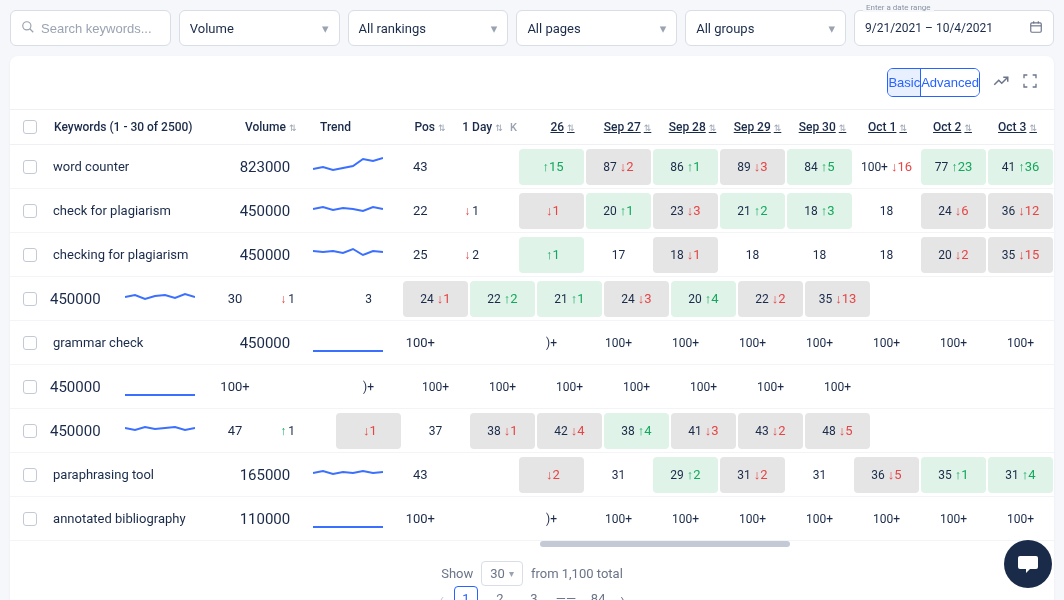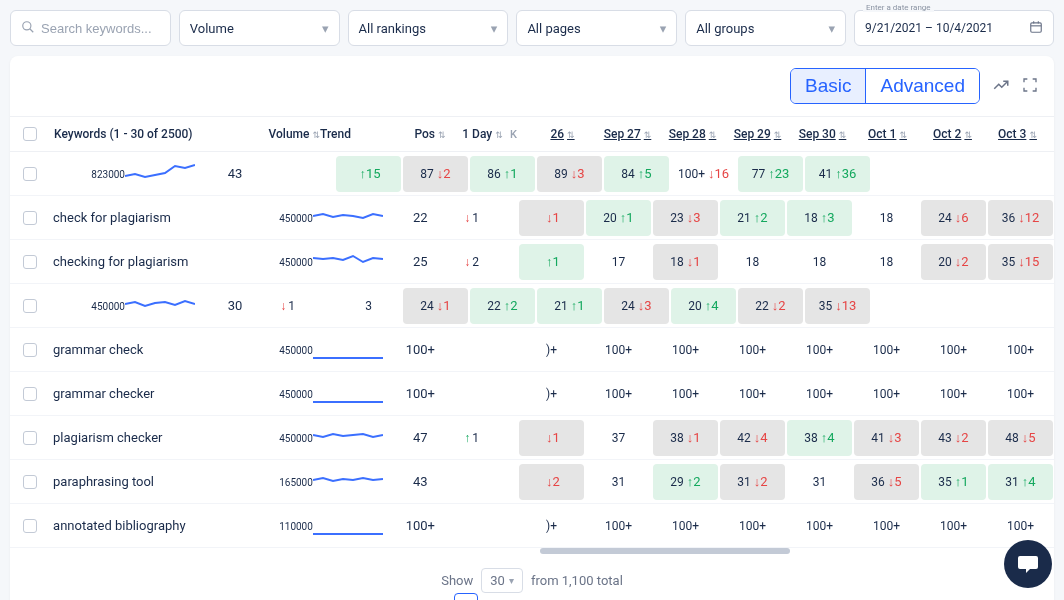--- a/index.html
+++ b/index.html
@@ -13,41 +13,41 @@
 .search-input::placeholder { color: #9aa3b2; }
 .filter-label { color: #1a2b4a; }
 .chevron { margin-left: auto; color: #9aa3b2; }
 .date-filter { background: #fff; border: 1px solid #d8dde6; border-radius: 6px; height: 36px; display: flex; align-items: center; padding: 0 10px; position: relative; width: 200px; }
 .date-label { position: absolute; top: -8px; left: 8px; font-size: 8px; color: #8a93a2; background: #f5f7fa; padding: 0 3px; }
 .date-value { font-size: 12px; color: #1a2b4a; }
 .cal-icon { margin-left: auto; color: #6b7488; }
 .panel { background: #fff; border-radius: 8px; box-shadow: 0 1px 3px rgba(0,0,0,0.05); }
 .panel-top { display: flex; justify-content: flex-end; align-items: center; padding: 12px 16px; border-bottom: 1px solid #eef0f4; gap: 12px; }
 .mode-group { display: flex; border: 1px solid #2663ff; border-radius: 6px; overflow: hidden; }
-.mode-btn { padding: 6px 14px; font-size: 19px; cursor: pointer; border: none; background: #fff; color: #2663ff; }
+.mode-btn { padding: 6px 0; font-size: 13px; cursor: pointer; border: none; background: #fff; color: #2663ff; }
 .mode-btn.active { background: #e8efff; color: #2663ff; font-weight: 500; }
 .mode-divider { width: 1px; background: #2663ff; }
 .chart-icon, .expand-icon { color: #6b7488; cursor: pointer; }
 .table-wrap { position: relative; }
 .table-header { display: flex; border-bottom: 1px solid #eef0f4; padding: 10px 0; align-items: center; font-size: 12px; color: #1a2b4a; font-weight: 500; }
 .col-check { width: 40px; display: flex; justify-content: center; }
 .chk { width: 14px; height: 14px; border: 1.5px solid #c3cad6; border-radius: 3px; cursor: pointer; }
 .col-keyword { width: 195px; padding-left: 4px; }
-.col-volume { width: 75px; text-align: right; }
+.col-volume { width: 75px; text-align: left; }
 .col-trend { width: 85px; }
 .col-pos { width: 50px; text-align: center; }
 .col-day { width: 55px; text-align: center; }
 .col-k { width: 20px; color: #9aa3b2; font-size: 11px; }
 .sort-ind { color: #9aa3b2; font-size: 9px; margin-left: 3px; }
 .dates-scroll { flex: 1; overflow: hidden; }
 .dates-row { display: flex; }
 .date-col { width: 65px; text-align: center; font-size: 12px; flex-shrink: 0; text-decoration: underline; }
 .row { display: flex; border-bottom: 1px solid #f2f4f8; align-items: center; height: 44px; }
 .keyword-text { font-size: 13px; color: #1a2b4a; }
-.vol-text { font-size: 10px; }
+.vol-text { font-size: 15px; }
 .trend-line { width: 70px; height: 24px; }
 .pos-text { font-size: 13px; text-align: center; }
 .day-change { font-size: 12px; display: flex; align-items: center; justify-content: center; gap: 2px; }
 .up { color: #14a85e; }
 .down { color: #e64545; }
 .cells-row { display: flex; flex: 1; }
 .cell { width: 65px; height: 36px; display: flex; align-items: center; justify-content: center; gap: 3px; font-size: 12px; border-radius: 4px; margin: 0 1px; flex-shrink: 0; }
 .cell-green { background: #dff3e8; }
 .cell-red { background: #e5e5e5; }
 .cell-plain { }
@@ -153,20 +153,21 @@
               <div class="date-col">Oct 2<span class="sort-ind">⇅</span></div>
               <div class="date-col">Oct 3<span class="sort-ind">⇅</span></div>
             </div>
         </div>
       </div>
       <div class="body-wrap" id="table-body">
           <div class="row">
             <div class="col-check">
               <div class="chk"></div>
             </div>
+            <div class="col-keyword"><span class="keyword-text">word counter</span></div>
             <div class="col-volume"><span class="vol-text">823000</span></div>
             <div class="col-trend"><svg class="trend-line" viewBox="0 0 70 24">
                 <path d="M0,16 L10,14 L20,17 L30,15 L40,13 L50,6 L60,8 L70,5" stroke="#3b6fff" stroke-width="2" fill="none"></path>
               </svg></div>
             <div class="col-pos"><span class="pos-text">43</span></div>
             <div class="col-day">
               <span class="day-change"></span>
             </div>
             <div class="col-k"></div>
             <div class="cells-row">
@@ -382,21 +383,20 @@
               </div>
               <div class="cell cell-plain">
                 <span class="rank">100+</span>
               </div>
             </div>
           </div>
           <div class="row">
             <div class="col-check">
               <div class="chk"></div>
             </div>
-            <div class="col-keyword"><span class="keyword-text">grammar checker</span></div>
             <div class="col-volume"><span class="vol-text">450000</span></div>
             <div class="col-trend"><svg class="trend-line" viewBox="0 0 70 24">
                 <path d="M0,22 L70,22" stroke="#3b6fff" stroke-width="2" fill="none"></path>
               </svg></div>
             <div class="col-pos"><span class="pos-text">100+</span></div>
             <div class="col-day">
               <span class="day-change"></span>
             </div>
             <div class="col-k"></div>
             <div class="cells-row">
@@ -423,21 +423,20 @@
               </div>
               <div class="cell cell-plain">
                 <span class="rank">100+</span>
               </div>
             </div>
           </div>
           <div class="row">
             <div class="col-check">
               <div class="chk"></div>
             </div>
-            <div class="col-keyword"><span class="keyword-text">plagiarism checker</span></div>
             <div class="col-volume"><span class="vol-text">450000</span></div>
             <div class="col-trend"><svg class="trend-line" viewBox="0 0 70 24">
                 <path d="M0,11 L10,13 L20,10 L30,12 L40,11 L50,10 L60,13 L70,11" stroke="#3b6fff" stroke-width="2" fill="none"></path>
               </svg></div>
             <div class="col-pos"><span class="pos-text">47</span></div>
             <div class="col-day">
               <span class="day-change"><span class="up">↑</span> 1</span>
             </div>
             <div class="col-k"></div>
             <div class="cells-row">

